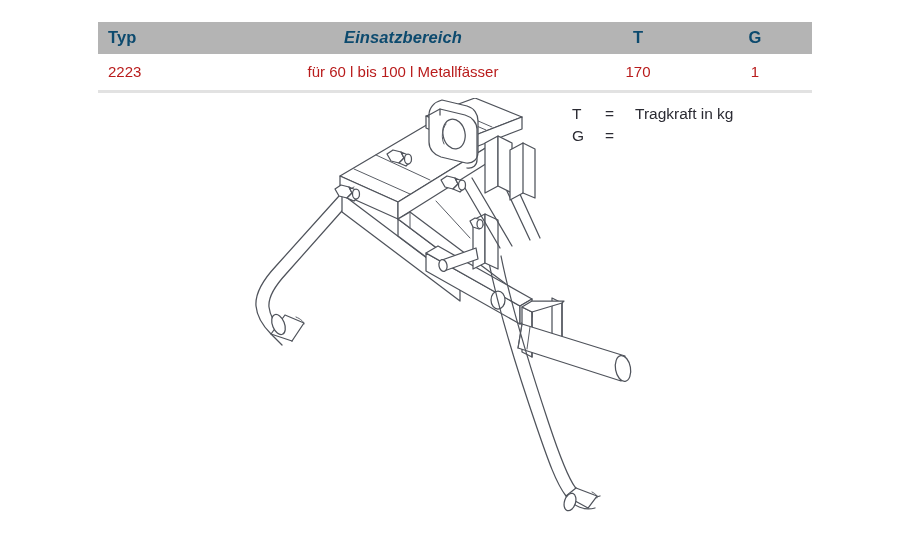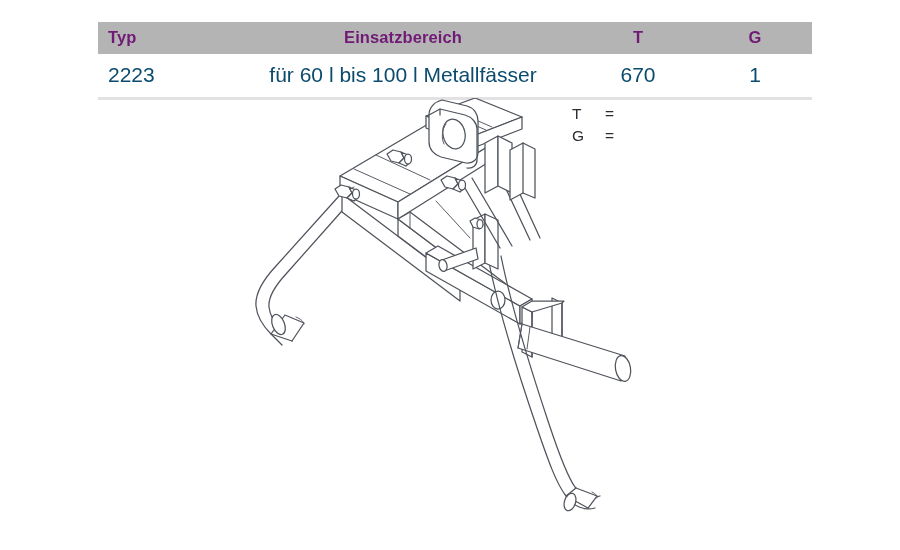--- a/index.html
+++ b/index.html
@@ -21,35 +21,35 @@
     left: 98px;
     top: 22px;
     width: 704px;
     border-collapse: collapse;
     table-layout: fixed;
   }
   #spec-table thead tr {
     background: #b4b4b4;
   }
   #spec-table thead th {
-    color: #701a75;
+    color: #0c4a6e;
     font-size: 16.5px;
     font-weight: bold;
     padding: 6px 0 7px 0;
     text-align: center;
     letter-spacing: 0.1px;
   }
   #spec-table thead th.col-typ   { width: 120px; text-align: left; padding-left: 10px; }
-  #spec-table thead th.col-use   { width: 350px; }
+  #spec-table thead th.col-use   { width: 350px; font-style: italic; }
   #spec-table thead th.col-t     { width: 120px; }
   #spec-table thead th.col-g     { width: 114px; }
 
   #spec-table tbody td {
-    color: #0c4a6e;
-    font-size: 21px;
+    color: #b91c1c;
+    font-size: 15px;
     padding: 9px 0 10px 0;
     text-align: center;
     border-bottom: 3px solid #e2e2e2;
     background: #ffffff;
   }
   #spec-table tbody td.col-typ { text-align: left; padding-left: 10px; }
 
   
   #legend {
     position: absolute;
@@ -119,30 +119,31 @@
       <th class="col-typ">Typ</th>
       <th class="col-use">Einsatzbereich</th>
       <th class="col-t">T</th>
       <th class="col-g">G</th>
     </tr>
   </thead>
   <tbody>
     <tr>
       <td class="col-typ">2223</td>
       <td class="col-use">für 60 l bis 100 l Metallfässer</td>
-      <td class="col-t">670</td>
+      <td class="col-t">170</td>
       <td class="col-g">1</td>
     </tr>
   </tbody>
 </table>
 
 <div id="legend">
   <div class="legend-row">
     <span class="legend-key">T</span>
     <span class="legend-eq">=</span>
+    <span class="legend-val">Tragkraft in kg</span>
   </div>
   <div class="legend-row">
     <span class="legend-key">G</span>
     <span class="legend-eq">=</span>
   </div>
 </div>
 
 <div id="drawing-wrap">
   <svg id="drawing-svg" viewBox="0 0 430 440" xmlns="http://www.w3.org/2000/svg">
 

